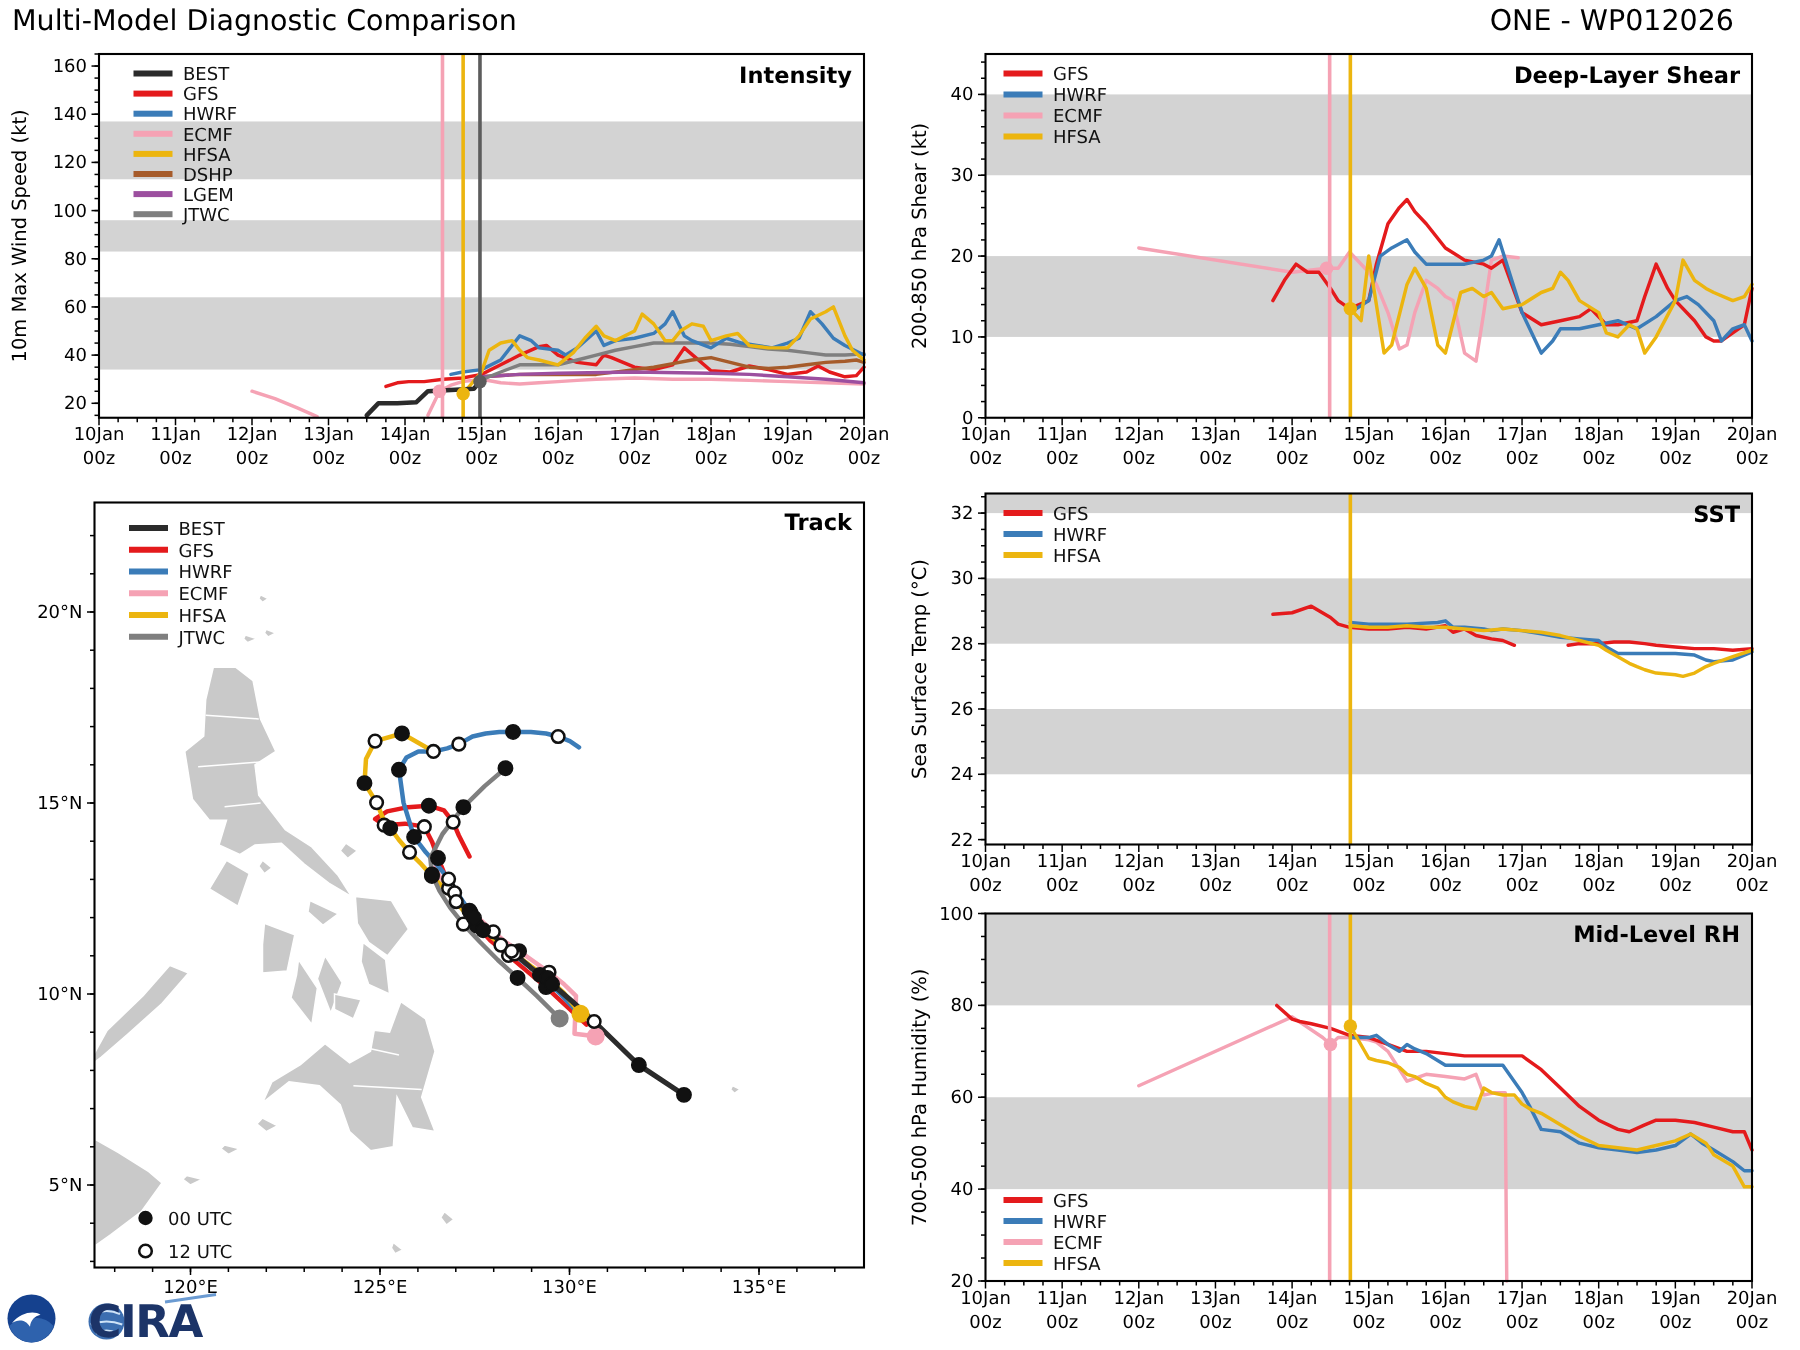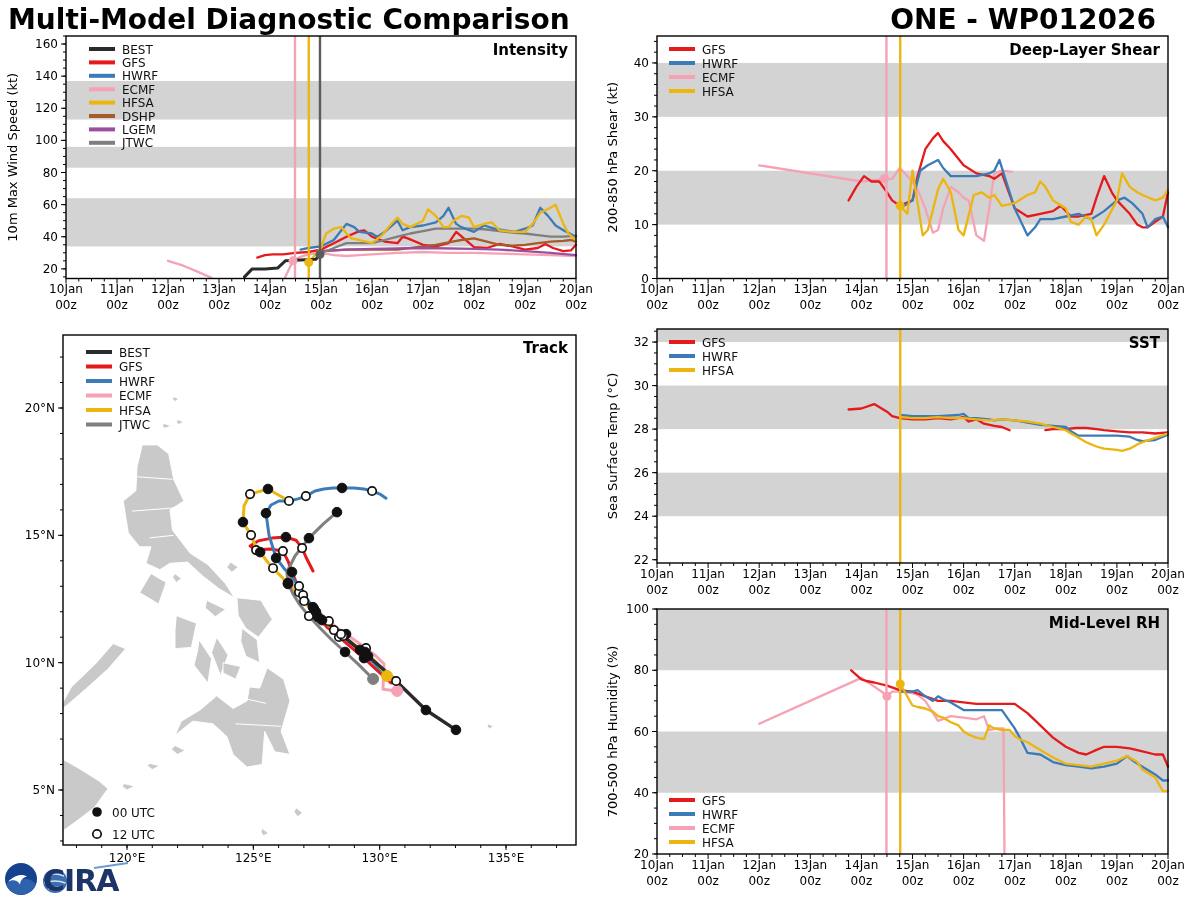--- a/index.html
+++ b/index.html
@@ -1,26 +1,26 @@
 <!DOCTYPE html>
 <html><head>
 <meta charset="utf-8">
 <style>
   html,body{margin:0;padding:0;background:#fff;}
   body{width:1200px;height:900px;position:relative;overflow:hidden;
        font-family:"DejaVu Sans",sans-serif;color:#000;}
-  .main-title{position:absolute;margin:0;font-size:28px;font-weight:bold;}
+  .main-title{position:absolute;margin:0;font-size:19px;font-weight:normal;}
   .main-title.left{left:8px;top:3px;}
   .main-title.right{right:44px;top:3px;}
   #chart-canvas{position:absolute;left:0;top:0;}
   .tick{font-size:12px;fill:#000;}
   .axlab{font-size:13px;fill:#000;}
   .ptitle{font-size:15px;font-weight:bold;fill:#000;}
   .leg{font-size:12px;fill:#111;}
-  .logos{position:absolute;left:4px;top:860px;display:flex;align-items:center;gap:4px;}
+  .logos{position:absolute;left:4px;top:860px;display:flex;align-items:center;gap:20px;}
   .cira-text{font-size:30px;font-weight:bold;fill:#1c3468;letter-spacing:-1px;}
 </style>
 </head>
 <body>
 
 <h1 class="main-title left">Multi-Model Diagnostic Comparison</h1>
 <h1 class="main-title right">ONE - WP012026</h1>
 
 <svg id="chart-canvas" width="1200" height="900">
     <g>

